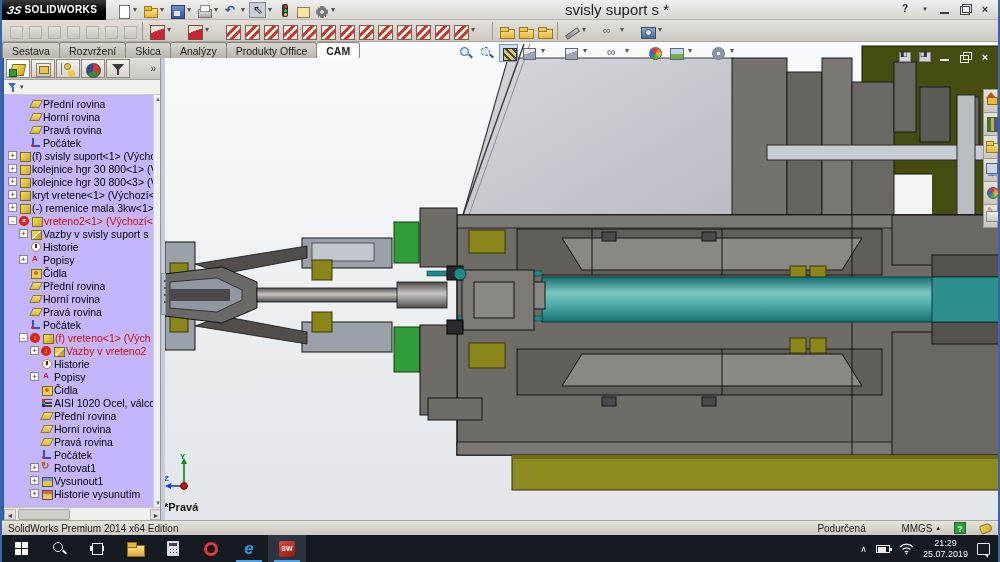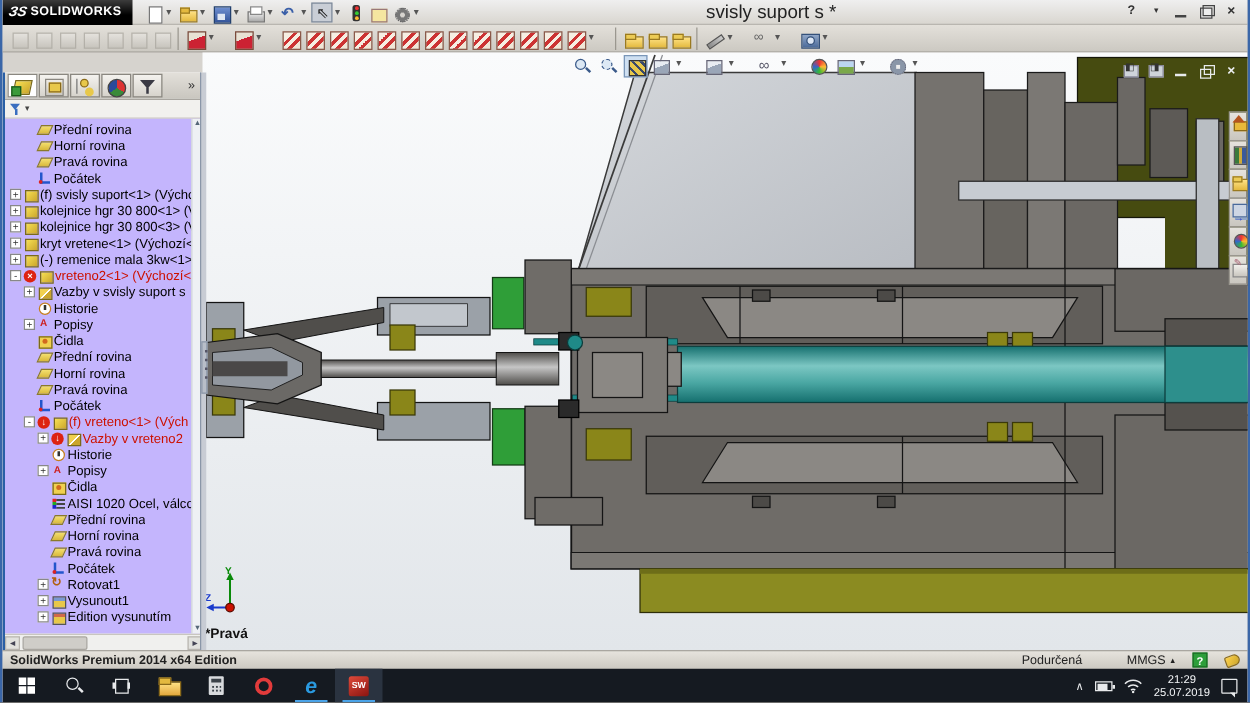--- a/index.html
+++ b/index.html
@@ -155,21 +155,21 @@
   .vsbar .dn{position:absolute;bottom:1px;left:1px;}
   .hscroll{height:13px;background:#f0f0ee;border-top:1px solid #c9c6bf;display:flex;align-items:center;flex:0 0 auto;position:relative;}
   .hs-arrow{width:12px;height:11px;font-size:7px;line-height:11px;text-align:center;color:#445;background:#e2e2de;border:1px solid #b9b6b0;}
   .hs-right{margin-left:auto;}
   .hs-thumb{position:absolute;left:14px;width:52px;top:1px;height:11px;background:#cfcdc8;border:1px solid #a9a6a0;border-radius:2px;}
   .splitter{position:absolute;left:158px;top:16px;bottom:0;width:5px;background:#c8ccd4;z-index:5;border-left:1px solid #8a96a8;}
   .splitter .grip{position:absolute;left:0px;top:215px;width:5px;height:42px;background:#b8bec8;border:1px solid #8a96a8;}
   .splitter .grip::before{content:"";position:absolute;left:1.5px;top:6px;width:2px;height:2px;background:#556;box-shadow:0 7px 0 #556,0 14px 0 #556,0 21px 0 #556;}
   
   .statusbar{height:15px;background:linear-gradient(#e6e3dd,#ccc9c2);border-top:1px solid #a9a6a0;display:flex;align-items:center;font-size:10px;color:#222;padding:0 2px;}
-  .sb-left{padding-left:4px;font-weight:bold;}
+  .sb-left{padding-left:4px;}
   .sb-right{margin-left:auto;display:flex;align-items:center;gap:14px;padding-right:4px;}
   .sb-state{min-width:70px;}
   .sb-units{display:flex;align-items:center;gap:4px;}
   .sb-units .ua{font-size:7px;}
   .sb-help{width:12px;height:12px;background:#2d9e3a;color:#fff;font-size:9px;font-weight:bold;text-align:center;line-height:12px;border:1px solid #1a6a24;}
   .sb-tag{width:12px;height:9px;background:linear-gradient(135deg,#ffd24a,#caa52c);border:1px solid #8a6a1a;transform:rotate(-20deg);border-radius:2px 5px 5px 2px;}
   
   .taskbar{height:27px;background:#151a21;display:flex;align-items:stretch;color:#fff;}
   .tb-apps{display:flex;}
   .tapp{width:38px;display:flex;align-items:center;justify-content:center;position:relative;}
@@ -443,20 +443,46 @@
           <line x1="20" y1="30" x2="4" y2="30" stroke="#1a3acc" stroke-width="1.6"></line>
           <polygon points="1,30 7,27 7,33" fill="#1a3acc"></polygon>
           <circle cx="20" cy="30" r="3.4" fill="#cc1100" stroke="#5a0a00"></circle>
         </svg>
         <span class="ylab">Y</span>
         <span class="zlab">Z</span>
       </div>
       <div class="view-label">*Pravá</div>
     </div>
 
+    <div class="tabstrip">
+
+        <div class="tab">
+          <span>Sestava</span>
+        </div>
+
+        <div class="tab">
+          <span>Rozvržení</span>
+        </div>
+
+        <div class="tab">
+          <span>Skica</span>
+        </div>
+
+        <div class="tab">
+          <span>Analýzy</span>
+        </div>
+
+        <div class="tab">
+          <span>Produkty Office</span>
+        </div>
+
+        <div class="tab active">
+          <span>CAM</span>
+        </div>
+      </div>
 
     <div class="leftpanel">
       <div class="ptabs">
         <span class="ptab active pt-features"></span>
         <span class="ptab pt-props"></span>
         <span class="ptab pt-config"></span>
         <span class="ptab pt-display"></span>
         <span class="ptab pt-cam"></span>
         <span class="pmore">»</span>
       </div>
@@ -673,21 +699,21 @@
             <span class="exp">+</span>
 
             <span class="ti ti-extrude"></span>
             <span class="tlabel">Vysunout1</span>
           </div>
 
           <div class="trow" style="padding-left: 26px;">
             <span class="exp">+</span>
 
             <span class="ti ti-cut"></span>
-            <span class="tlabel">Edition vysunutím</span>
+            <span class="tlabel">Historie vysunutím</span>
           </div>
         <div class="vsbar">
           <span class="up">▲</span>
           <span class="dn">▼</span>
         </div>
       </div>
       <div class="hscroll">
         <span class="hs-arrow">◄</span>
         <span class="hs-thumb"></span>
         <span class="hs-arrow hs-right">►</span>

